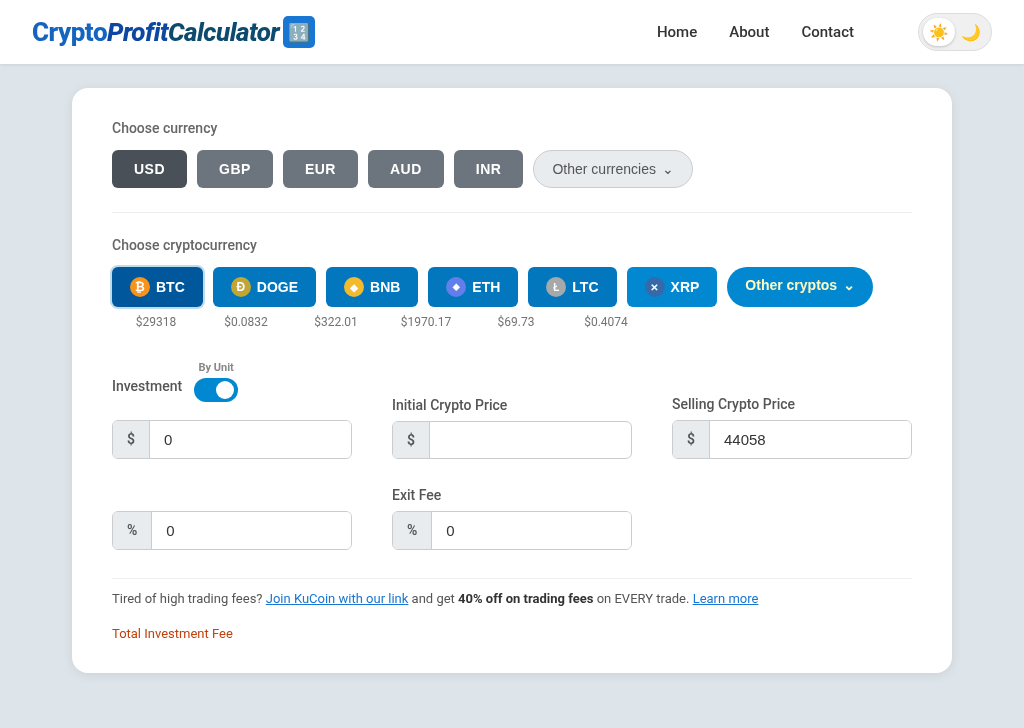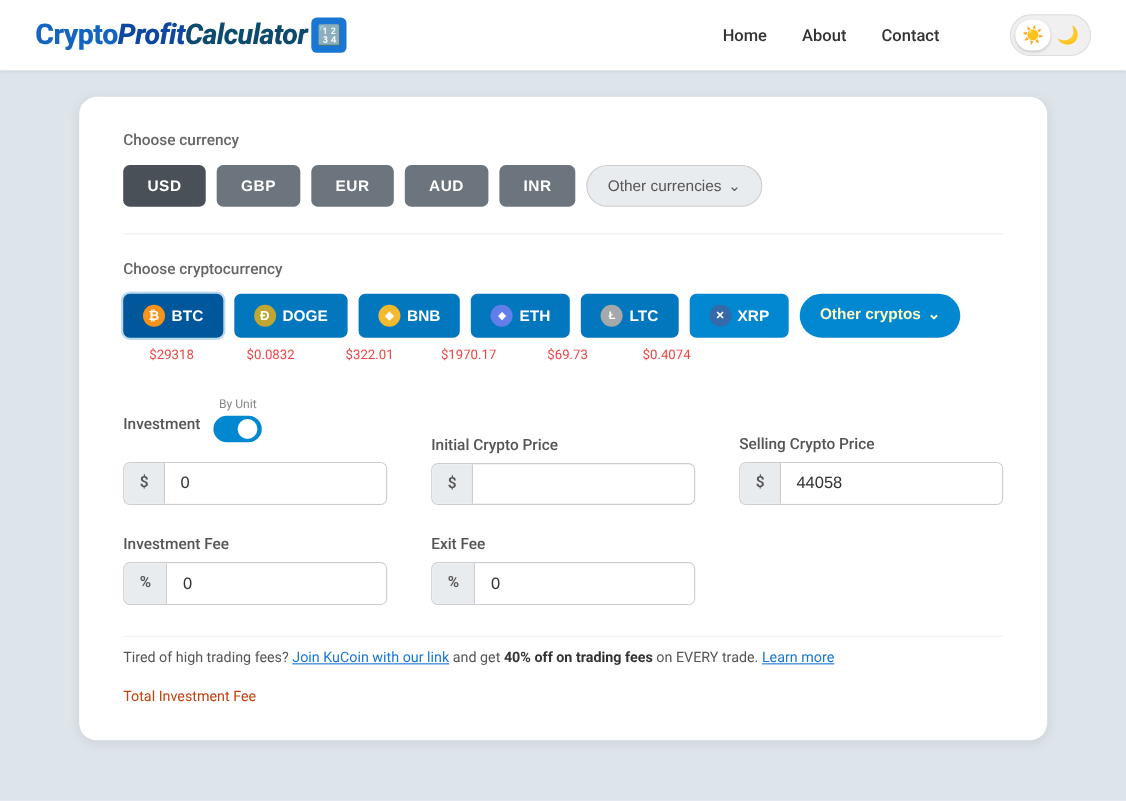--- a/index.html
+++ b/index.html
@@ -201,21 +201,21 @@
 
     .crypto-prices {
       display: flex;
       gap: 10px;
       margin-top: 8px;
       margin-bottom: 20px;
       padding-left: 4px;
     }
     .crypto-price-item {
       font-size: 12px;
-      color: #ef4444;
+      color: #737373;
       min-width: 80px;
       text-align: center;
     }
 
     
     .inputs-section {
       margin-top: 32px;
     }
     .input-row {
       display: flex;
@@ -258,20 +258,21 @@
       color: #333;
     }
 
     
     .toggle-container {
       display: flex;
       flex-direction: column;
       align-items: center;
       gap: 4px;
       margin-bottom: 8px;
+      font-weight: bold;
     }
     .toggle-label {
       font-size: 11px;
       color: #888;
     }
     .toggle-switch {
       position: relative;
       width: 44px;
       height: 24px;
       cursor: pointer;
@@ -435,21 +436,20 @@
           <span class="input-label">Selling Crypto Price</span>
           <div class="input-wrapper">
             <span class="input-prefix">$</span>
             <input class="input-field" type="number" value="44058" style="">
           </div>
         </div>
       </div>
 
       <div class="input-row">
         <div class="input-group">
-          <span class="input-label">Investment Fee</span>
           <div class="input-wrapper">
             <span class="input-prefix">%</span>
             <input class="input-field" type="number" value="0" style="">
           </div>
         </div>
         <div class="input-group">
           <span class="input-label">Exit Fee</span>
           <div class="input-wrapper">
             <span class="input-prefix">%</span>
             <input class="input-field" type="number" value="0" style="">

